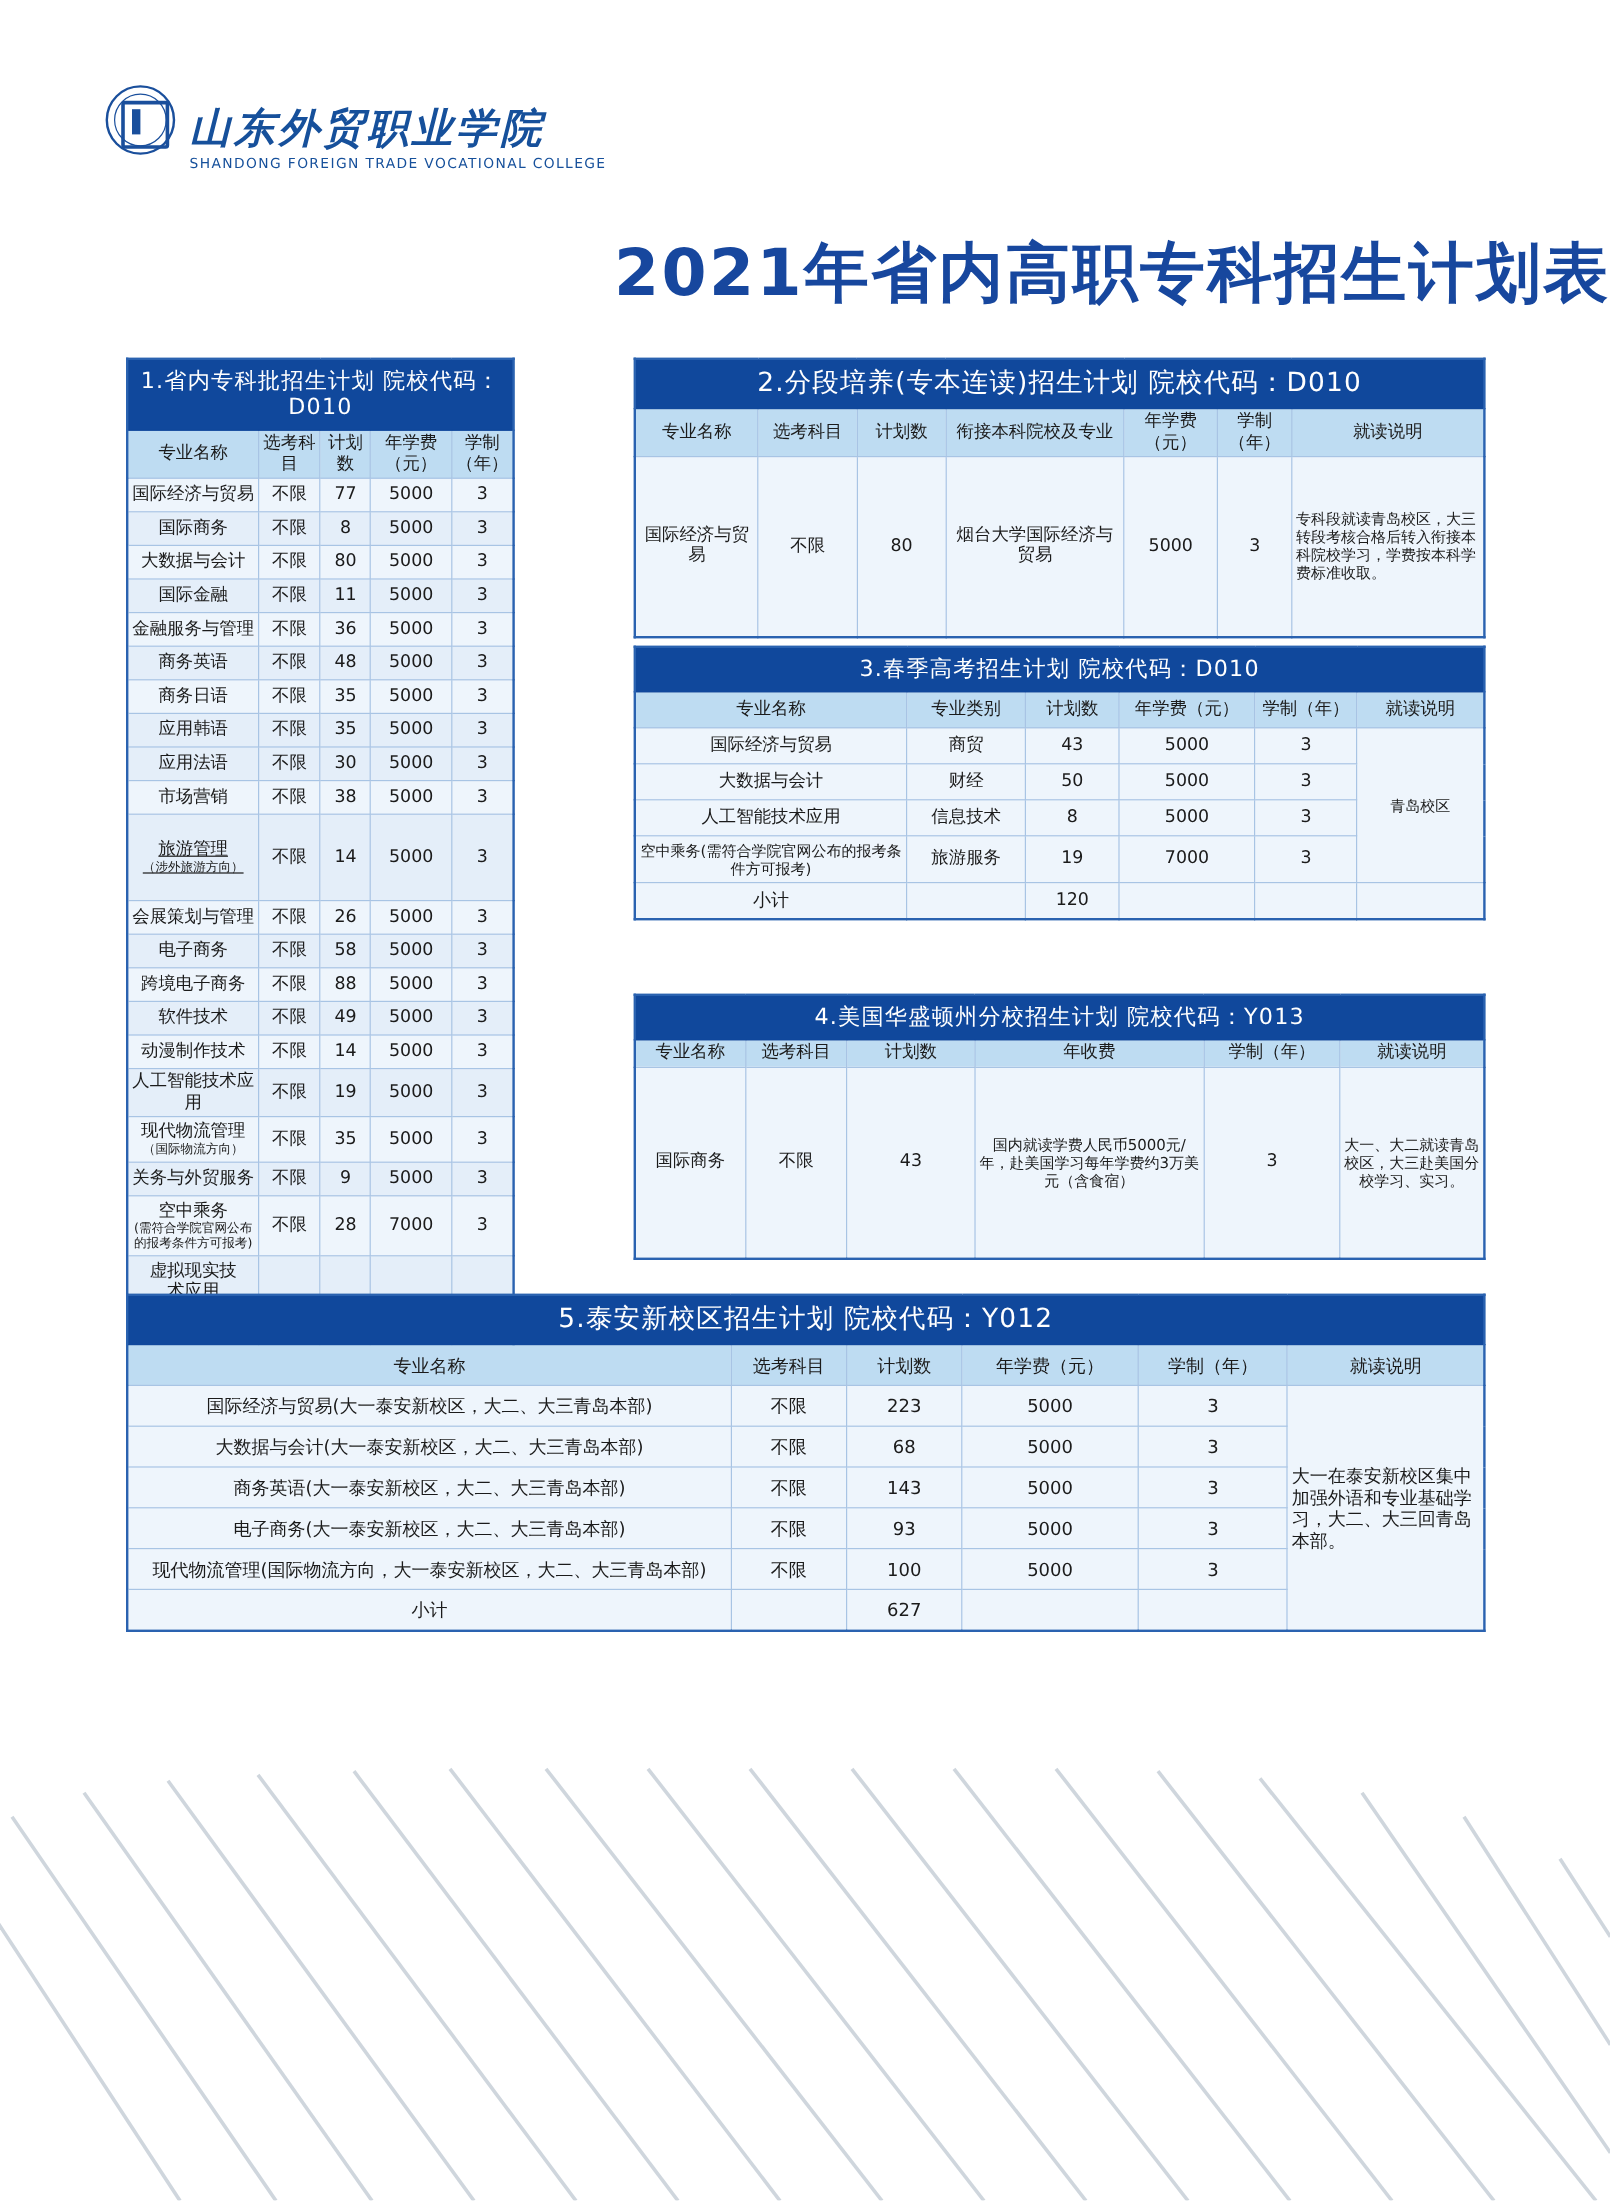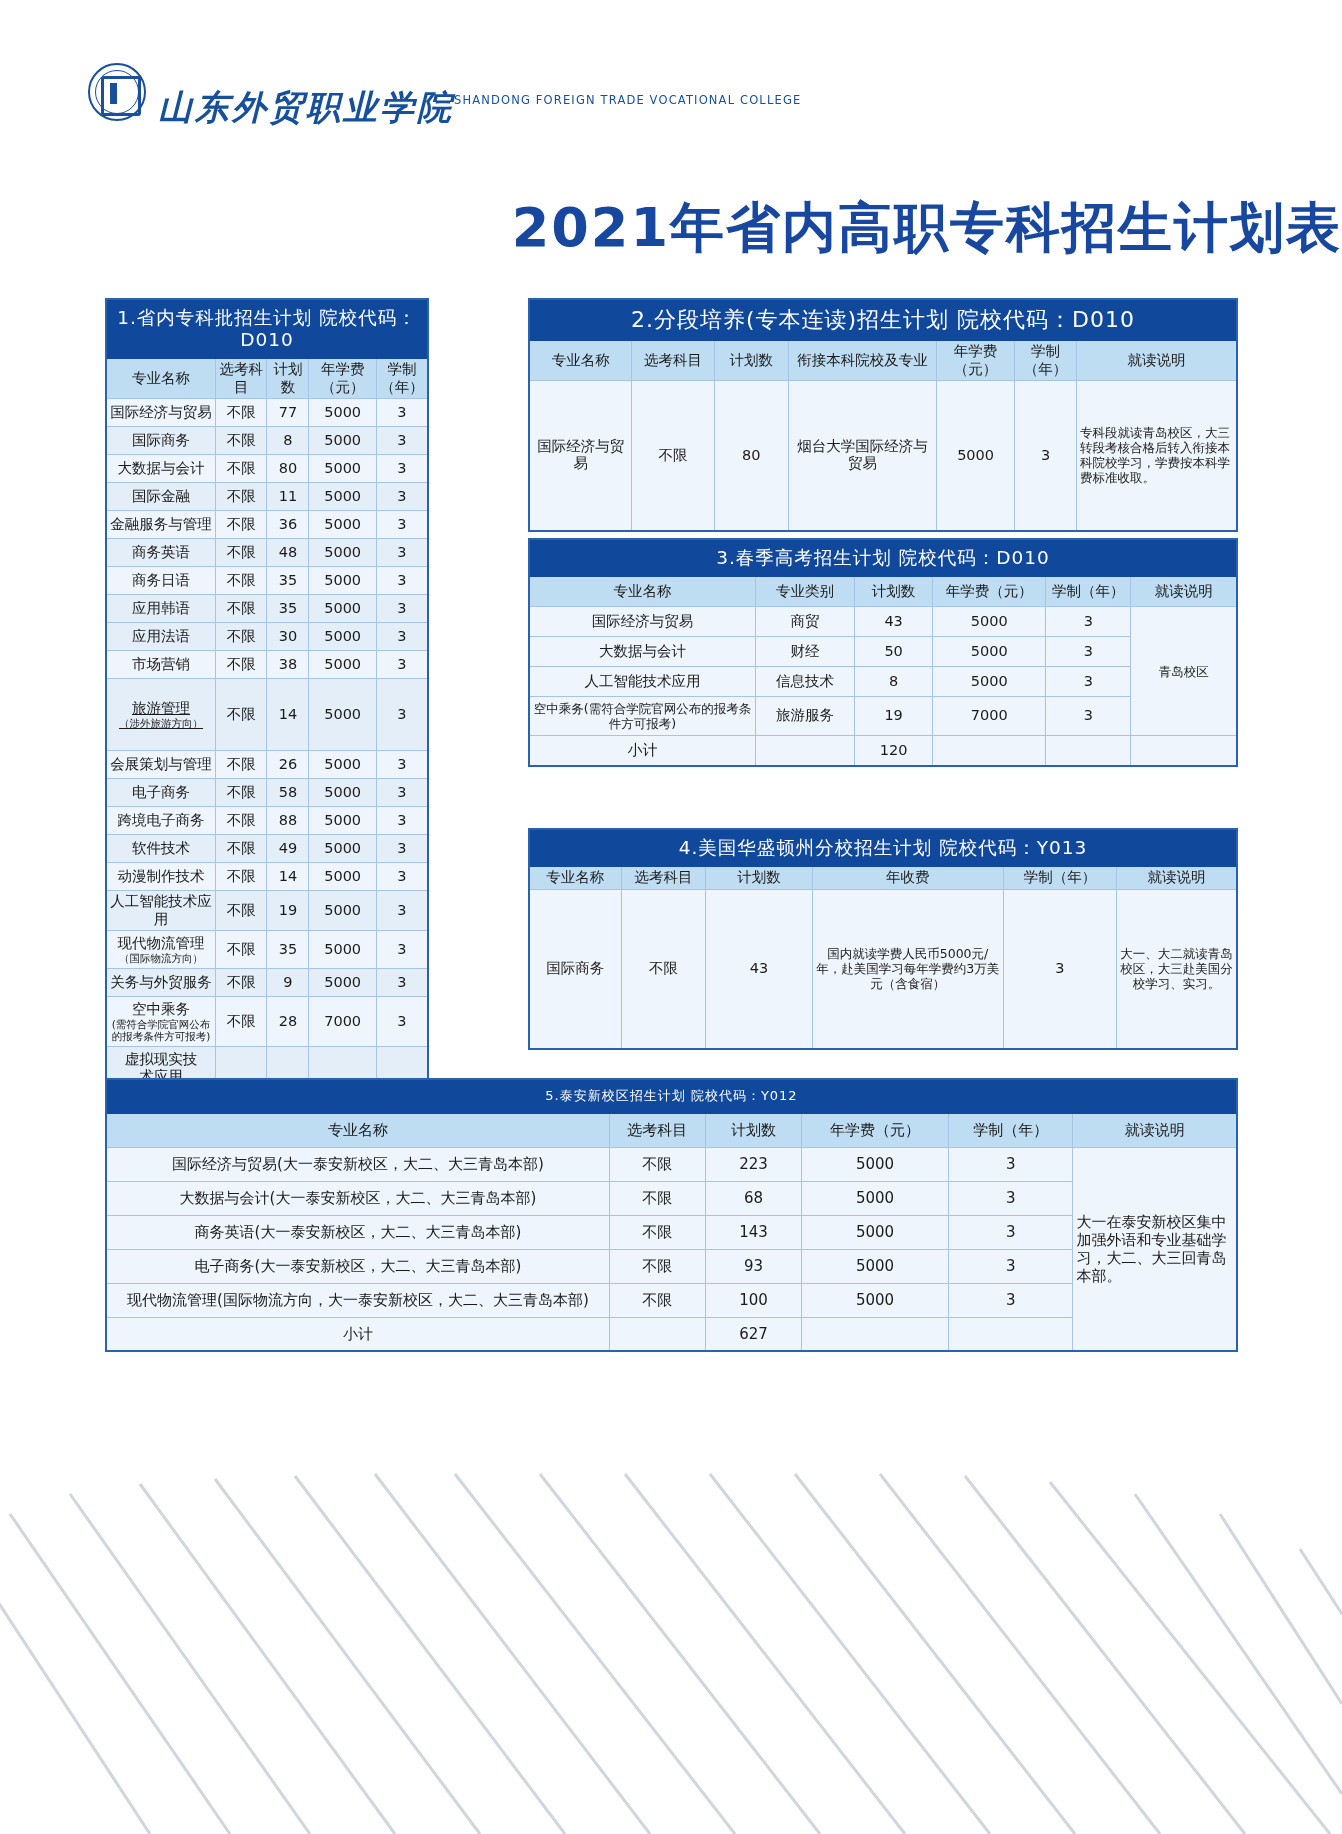--- a/index.html
+++ b/index.html
@@ -48,21 +48,21 @@
     width: 7px; height: 21px;
     background: #1a4f9c;
   }
   .logo-ring {
     position: absolute;
     left: 5px; top: 5px;
     width: 44px; height: 44px;
     border: 1px solid #1a4f9c;
     border-radius: 50%;
   }
-  .logo-text { display: flex; flex-direction: row; margin-top: 32px; }
+  .logo-text { display: flex; flex-direction: column; margin-top: 32px; }
   .logo-cn {
     font-family: "DejaVu Serif", "Liberation Serif", serif;
     font-size: 34px;
     font-weight: bold;
     font-style: italic;
     color: #16509b;
     letter-spacing: 3px;
     line-height: 1.05;
   }
   .logo-en {
@@ -136,21 +136,21 @@
   #t3 { left: 528px; top: 538px; width: 710px; }
   #t3 .band { font-size: 18.5px; }
   #t3 td { height: 30px; }
 
   
   #t4 { left: 528px; top: 828px; width: 710px; }
   #t4 .band { font-size: 18.5px; }
 
   
   #t5 { left: 105px; top: 1078px; width: 1133px; }
-  #t5 .band { font-size: 13px; }
+  #t5 .band { font-size: 22px; }
   #t5 td { height: 34px; font-size: 15px; }
 
   
   .deco {
     position: absolute;
     left: 0;
     bottom: 0;
     width: 1342px;
     height: 470px;
     overflow: hidden;

